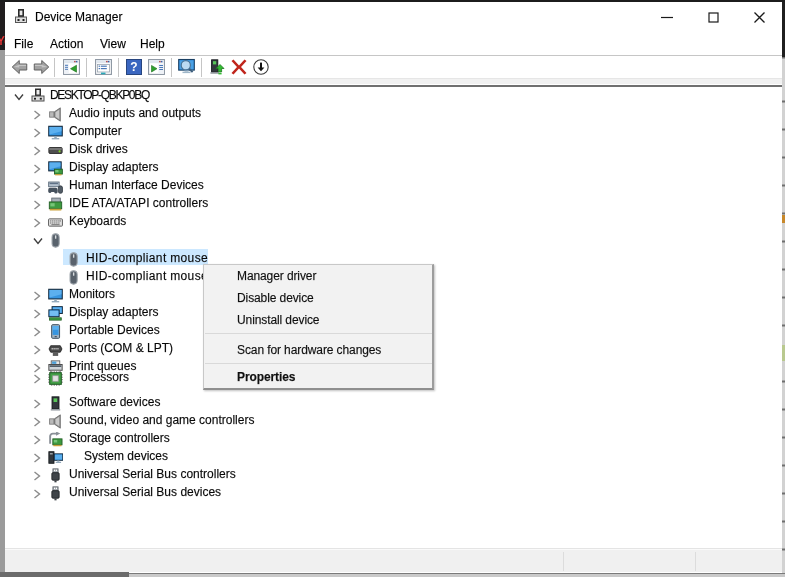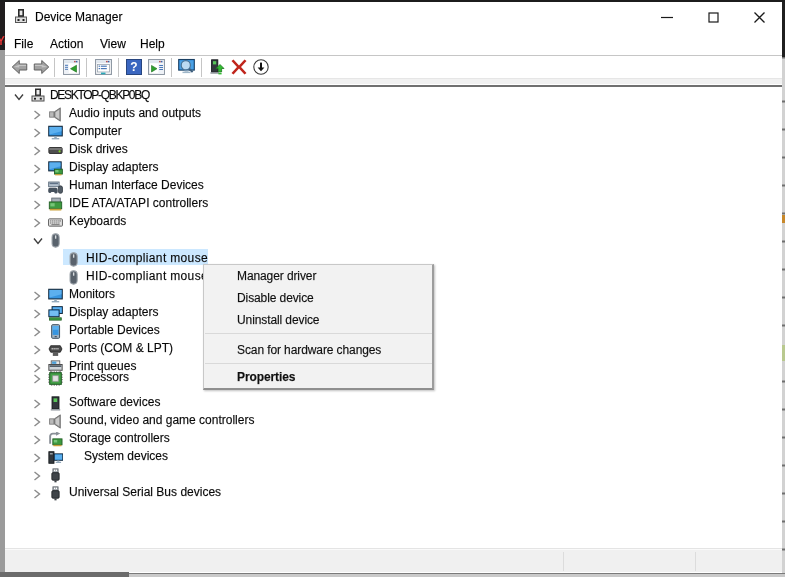--- a/index.html
+++ b/index.html
@@ -446,20 +446,21 @@
 <svg class="abs" style="left:33px; top:4px;" width="8" height="10" viewBox="0 0 8 10">
         <path d="M1.5 1 L6.5 5 L1.5 9" fill="none" stroke="#8a8a8a" stroke-width="1.4"></path>
       </svg>
 <svg class="abs" style="left:48px; top:1px;" width="15" height="15" viewBox="0 0 14 14">
         <rect x="4.6" y="0.8" width="4.8" height="3.6" fill="#a8aeb4" stroke="#5c6268" stroke-width="0.8"></rect>
         <rect x="5.6" y="1.6" width="1" height="1.2" fill="#fff"></rect>
         <rect x="7.4" y="1.6" width="1" height="1.2" fill="#fff"></rect>
         <rect x="3.6" y="4.4" width="6.8" height="7" rx="1" fill="#3f4449" stroke="#1e2226" stroke-width="0.8"></rect>
         <rect x="6" y="11.4" width="2" height="2" fill="#3f4449"></rect>
       </svg>
+<span class="lbl" style="left:69px;">Universal Serial Bus controllers</span>
 </div>
 <div class="row" style="top:401.1px;">
 <svg class="abs" style="left:33px; top:4px;" width="8" height="10" viewBox="0 0 8 10">
         <path d="M1.5 1 L6.5 5 L1.5 9" fill="none" stroke="#8a8a8a" stroke-width="1.4"></path>
       </svg>
 <svg class="abs" style="left:48px; top:1px;" width="15" height="15" viewBox="0 0 14 14">
         <rect x="4.6" y="0.8" width="4.8" height="3.6" fill="#a8aeb4" stroke="#5c6268" stroke-width="0.8"></rect>
         <rect x="5.6" y="1.6" width="1" height="1.2" fill="#fff"></rect>
         <rect x="7.4" y="1.6" width="1" height="1.2" fill="#fff"></rect>
         <rect x="3.6" y="4.4" width="6.8" height="7" rx="1" fill="#3f4449" stroke="#1e2226" stroke-width="0.8"></rect>

